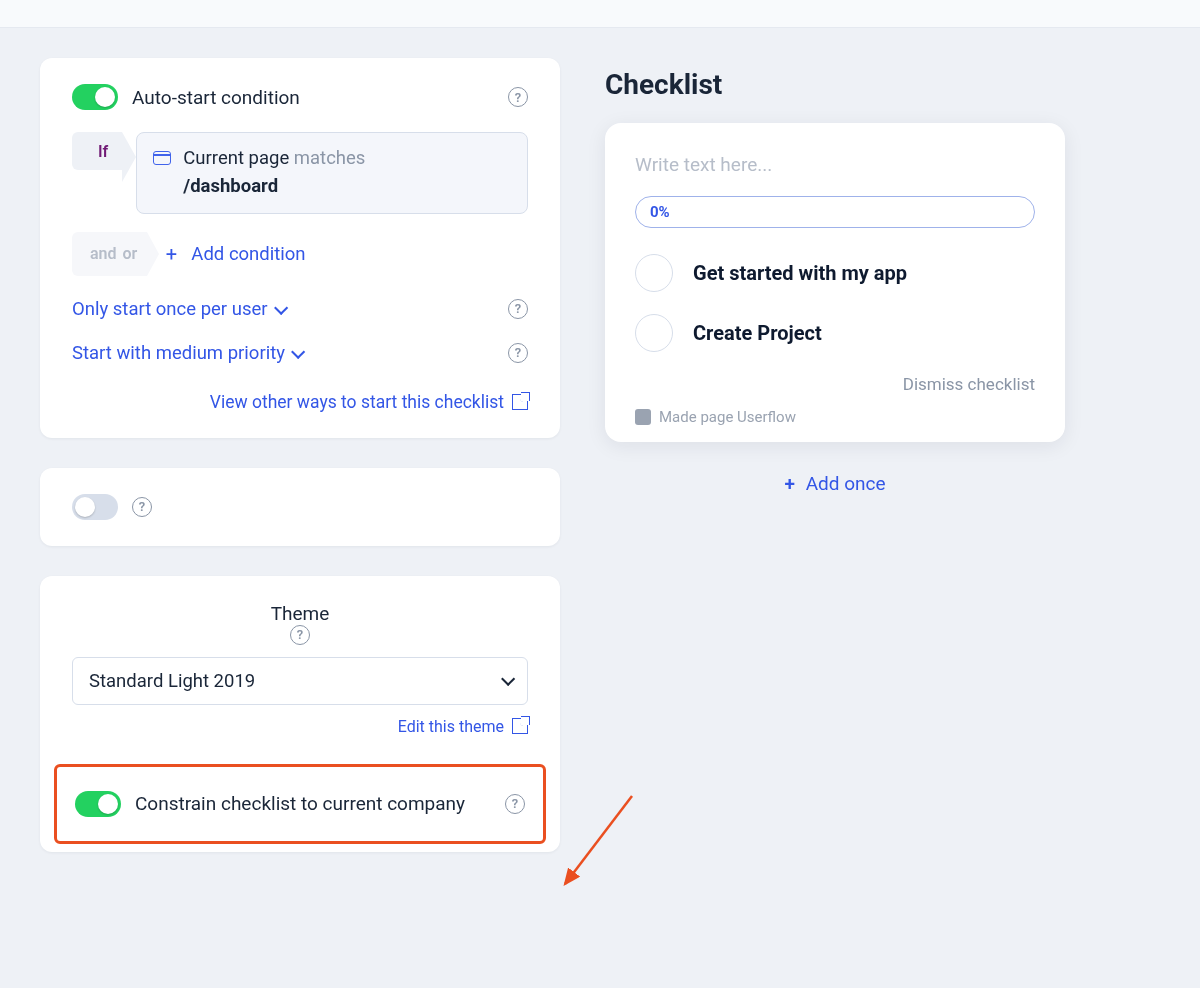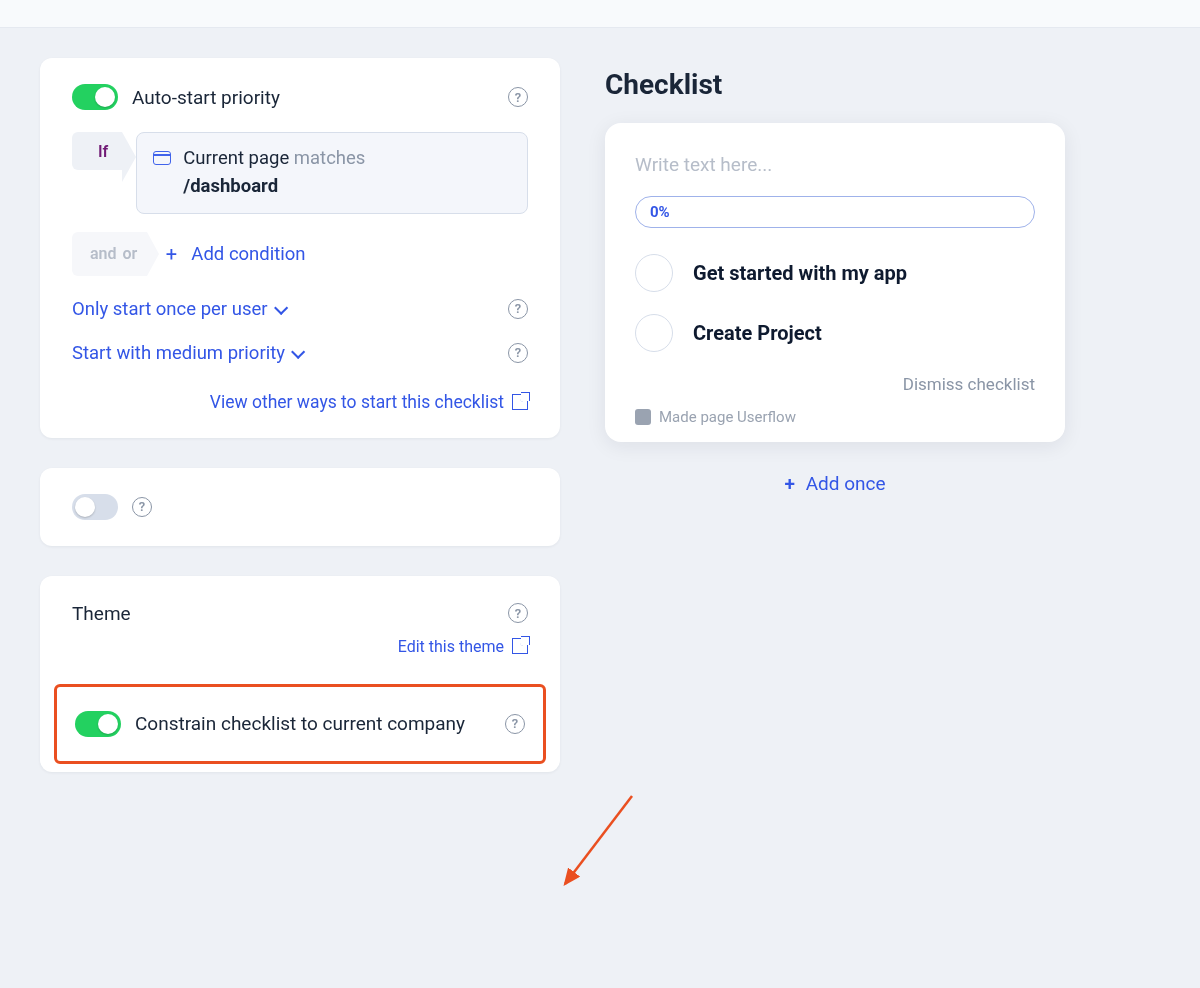--- a/index.html
+++ b/index.html
@@ -201,21 +201,21 @@
   }
   .external-icon::before {
     content: "";
     position: absolute;
     width: 8px; height: 1.6px;
     background: #3356e6;
     transform: rotate(-45deg);
     top: 2px; right: -1px;
   }
   
-  .section-title { font-size: 19px; color: #1a2638; margin-bottom: 12px; display: flex; align-items: center; }
+  .section-title { font-size: 19px; color: #1a2638; margin-bottom: 12px; display: flex; align-items: center; flex-direction: column; }
   .section-title span:first-child { flex: 1; }
   .select {
     width: 100%;
     border: 1px solid #d7deea;
     border-radius: 6px;
     padding: 12px 16px;
     font-size: 18.5px;
     color: #1a2638;
     display: flex;
     align-items: center;
@@ -322,21 +322,21 @@
 
 <div class="page">
 
   <div class="left-col">
 
     <div class="card">
       <div class="row">
         <span class="toggle on">
             <span class="toggle-knob"></span>
           </span>
-        <span class="row-label">Auto-start priority</span>
+        <span class="row-label">Auto-start condition</span>
         <span class="help-icon">?</span>
       </div>
 
       <div class="condition-block">
         <div class="cond-row">
           <div class="if-tag">
               <span>If</span>
             </div>
           <div class="cond-box">
             <span class="page-icon"></span>
@@ -386,20 +386,24 @@
           </span>
         <span class="help-icon">?</span>
       </div>
     </div>
 
     <div class="card" style="position:relative;">
       <div class="section-title">
         <span>Theme</span>
         <span class="help-icon">?</span>
       </div>
+      <div class="select">
+        <span>Standard Light 2019</span>
+        <span class="chevron-down" style="color:#1a2638;"></span>
+      </div>
       <div class="edit-theme">
         <span>Edit this theme</span>
         <span class="external-icon"></span>
       </div>
 
       <div class="highlight">
         <span class="toggle on">
             <span class="toggle-knob"></span>
           </span>
         <span class="row-label" style="flex:1;">Constrain checklist to current company</span>

